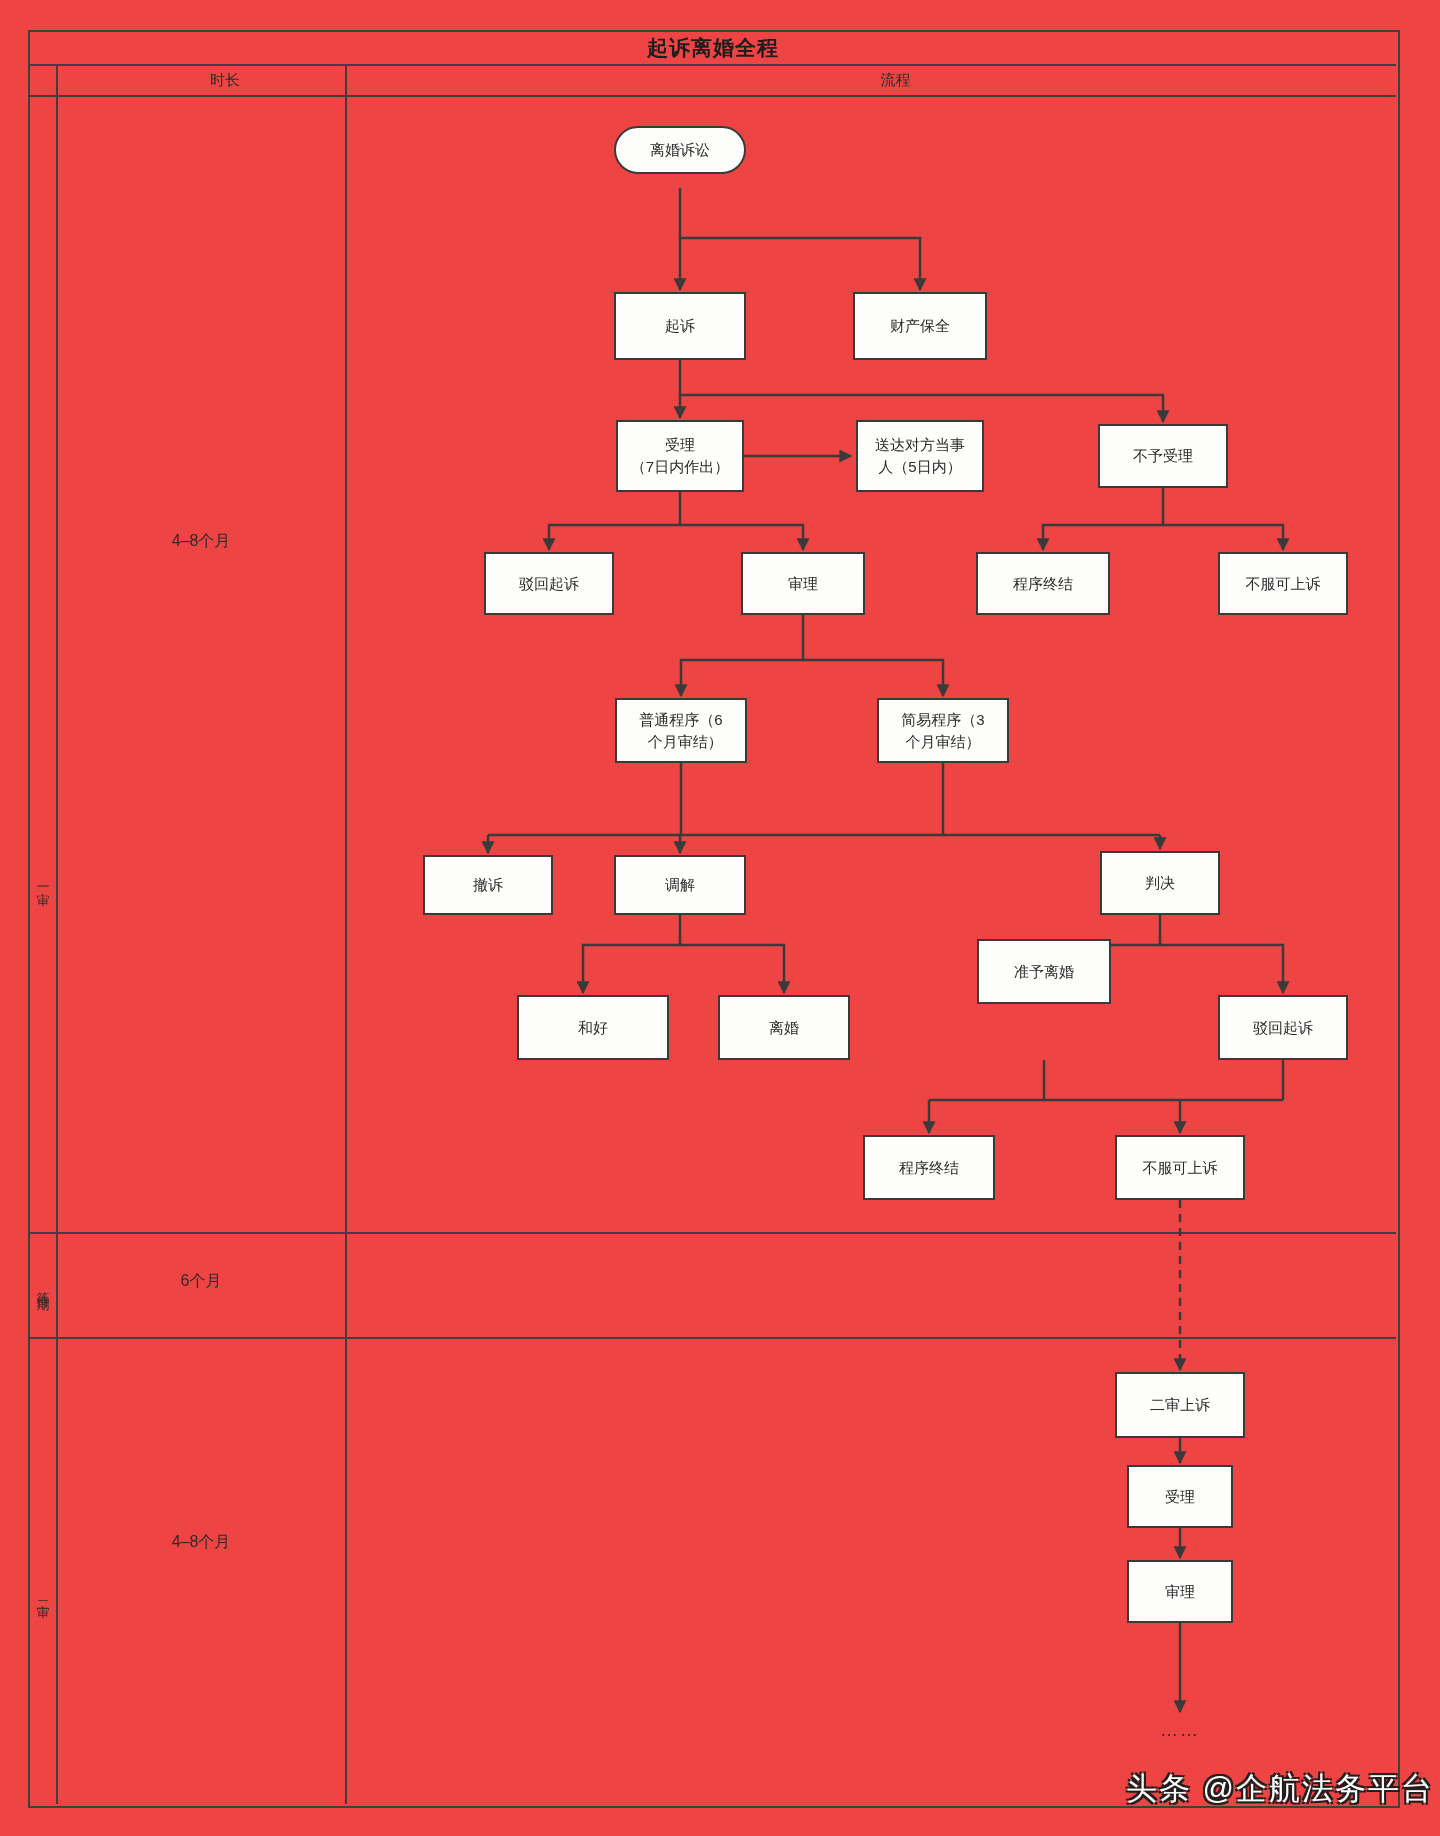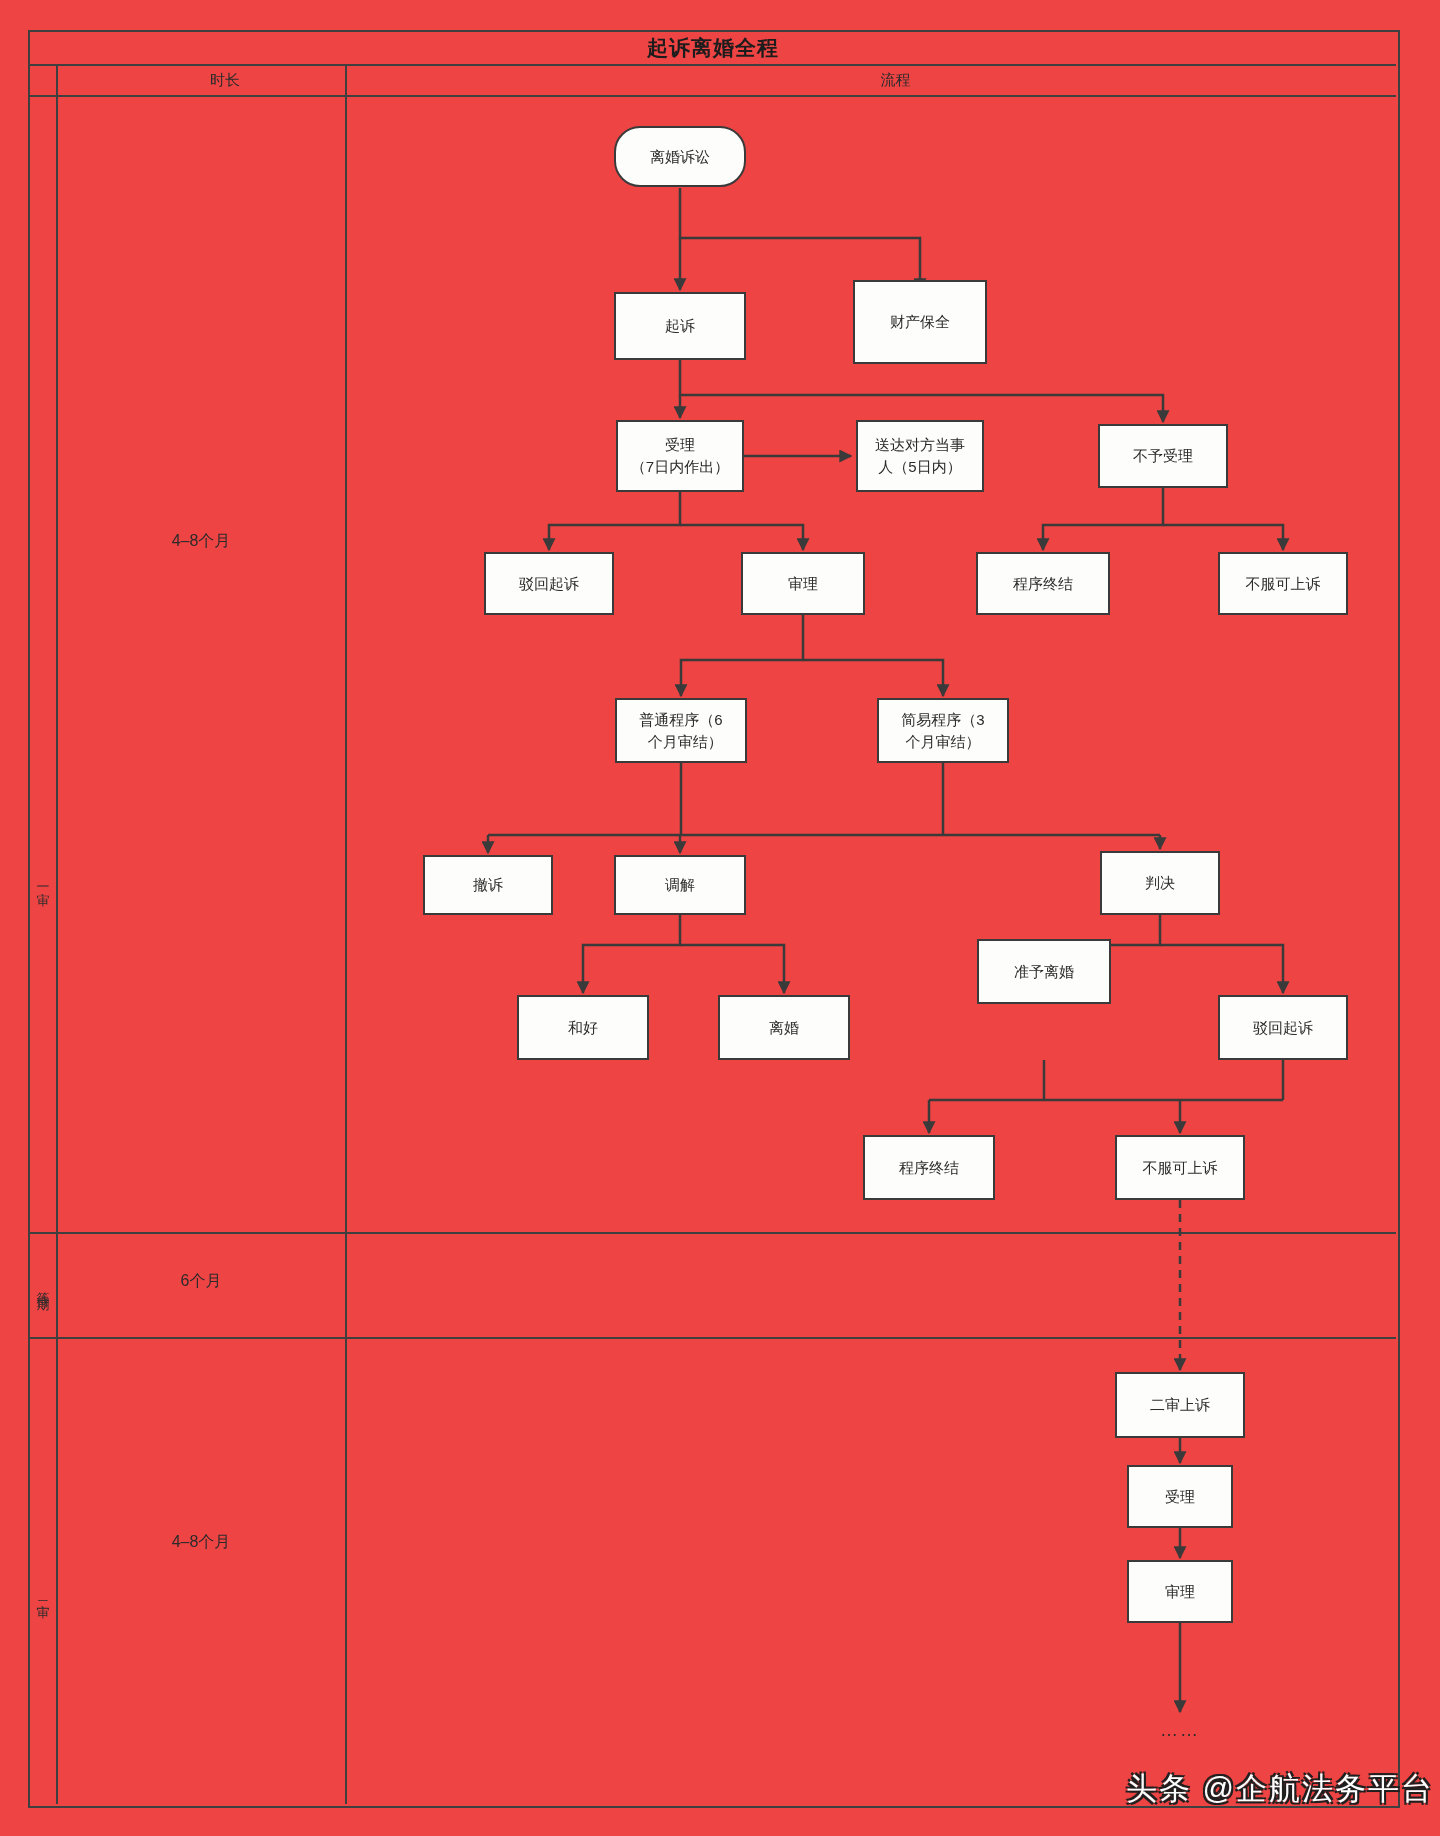--- a/index.html
+++ b/index.html
@@ -113,40 +113,40 @@
       <path d="M929 1100 H1283"></path>
       <path d="M929 1100 V1133" marker-end="url(#arr)"></path>
       <path d="M1180 1100 V1133" marker-end="url(#arr)"></path>
       <path d="M1180 1200 V1370" stroke-dasharray="8 6" marker-end="url(#arr)"></path>
       <path d="M1180 1438 V1463" marker-end="url(#arr)"></path>
       <path d="M1180 1528 V1558" marker-end="url(#arr)"></path>
       <path d="M1180 1623 V1712" marker-end="url(#arr)"></path>
     </g>
   </svg>
 
-  <div class="node rounded" style="left:614px;top:126px;width:132px;height:61px;border-radius:26px;">离婚诉讼</div>
+  <div class="node rounded" style="left:614px;top:126px;width:132px;height:48px;border-radius:26px;">离婚诉讼</div>
   <div class="node" style="left:614px;top:292px;width:132px;height:68px;">起诉</div>
-  <div class="node" style="left:853px;top:280px;width:134px;height:84px;">财产保全</div>
+  <div class="node" style="left:853px;top:292px;width:134px;height:68px;">财产保全</div>
   <div class="node" style="left:616px;top:420px;width:128px;height:72px;">受理
 （7日内作出）</div>
   <div class="node" style="left:856px;top:420px;width:128px;height:72px;">送达对方当事
 人（5日内）</div>
   <div class="node" style="left:1098px;top:424px;width:130px;height:64px;">不予受理</div>
   <div class="node" style="left:484px;top:552px;width:130px;height:63px;">驳回起诉</div>
   <div class="node" style="left:741px;top:552px;width:124px;height:63px;">审理</div>
   <div class="node" style="left:976px;top:552px;width:134px;height:63px;">程序终结</div>
   <div class="node" style="left:1218px;top:552px;width:130px;height:63px;">不服可上诉</div>
   <div class="node" style="left:615px;top:698px;width:132px;height:65px;text-align:right;">普通程序（6
 个月审结）</div>
   <div class="node" style="left:877px;top:698px;width:132px;height:65px;">简易程序（3
 个月审结）</div>
   <div class="node" style="left:423px;top:855px;width:130px;height:60px;">撤诉</div>
   <div class="node" style="left:614px;top:855px;width:132px;height:60px;">调解</div>
   <div class="node" style="left:1100px;top:851px;width:120px;height:64px;">判决</div>
-  <div class="node" style="left:517px;top:995px;width:132px;height:65px;">和好</div>
+  <div class="node" style="left:517px;top:995px;width:152px;height:65px;">和好</div>
   <div class="node" style="left:718px;top:995px;width:132px;height:65px;">离婚</div>
   <div class="node" style="left:977px;top:939px;width:134px;height:65px;">准予离婚</div>
   <div class="node" style="left:1218px;top:995px;width:130px;height:65px;">驳回起诉</div>
   <div class="node" style="left:863px;top:1135px;width:132px;height:65px;">程序终结</div>
   <div class="node" style="left:1115px;top:1135px;width:130px;height:65px;">不服可上诉</div>
   <div class="node" style="left:1115px;top:1372px;width:130px;height:66px;">二审上诉</div>
   <div class="node" style="left:1127px;top:1465px;width:106px;height:63px;">受理</div>
   <div class="node" style="left:1127px;top:1560px;width:106px;height:63px;">审理</div>
 
   <div class="ellipsis-text">……</div>

